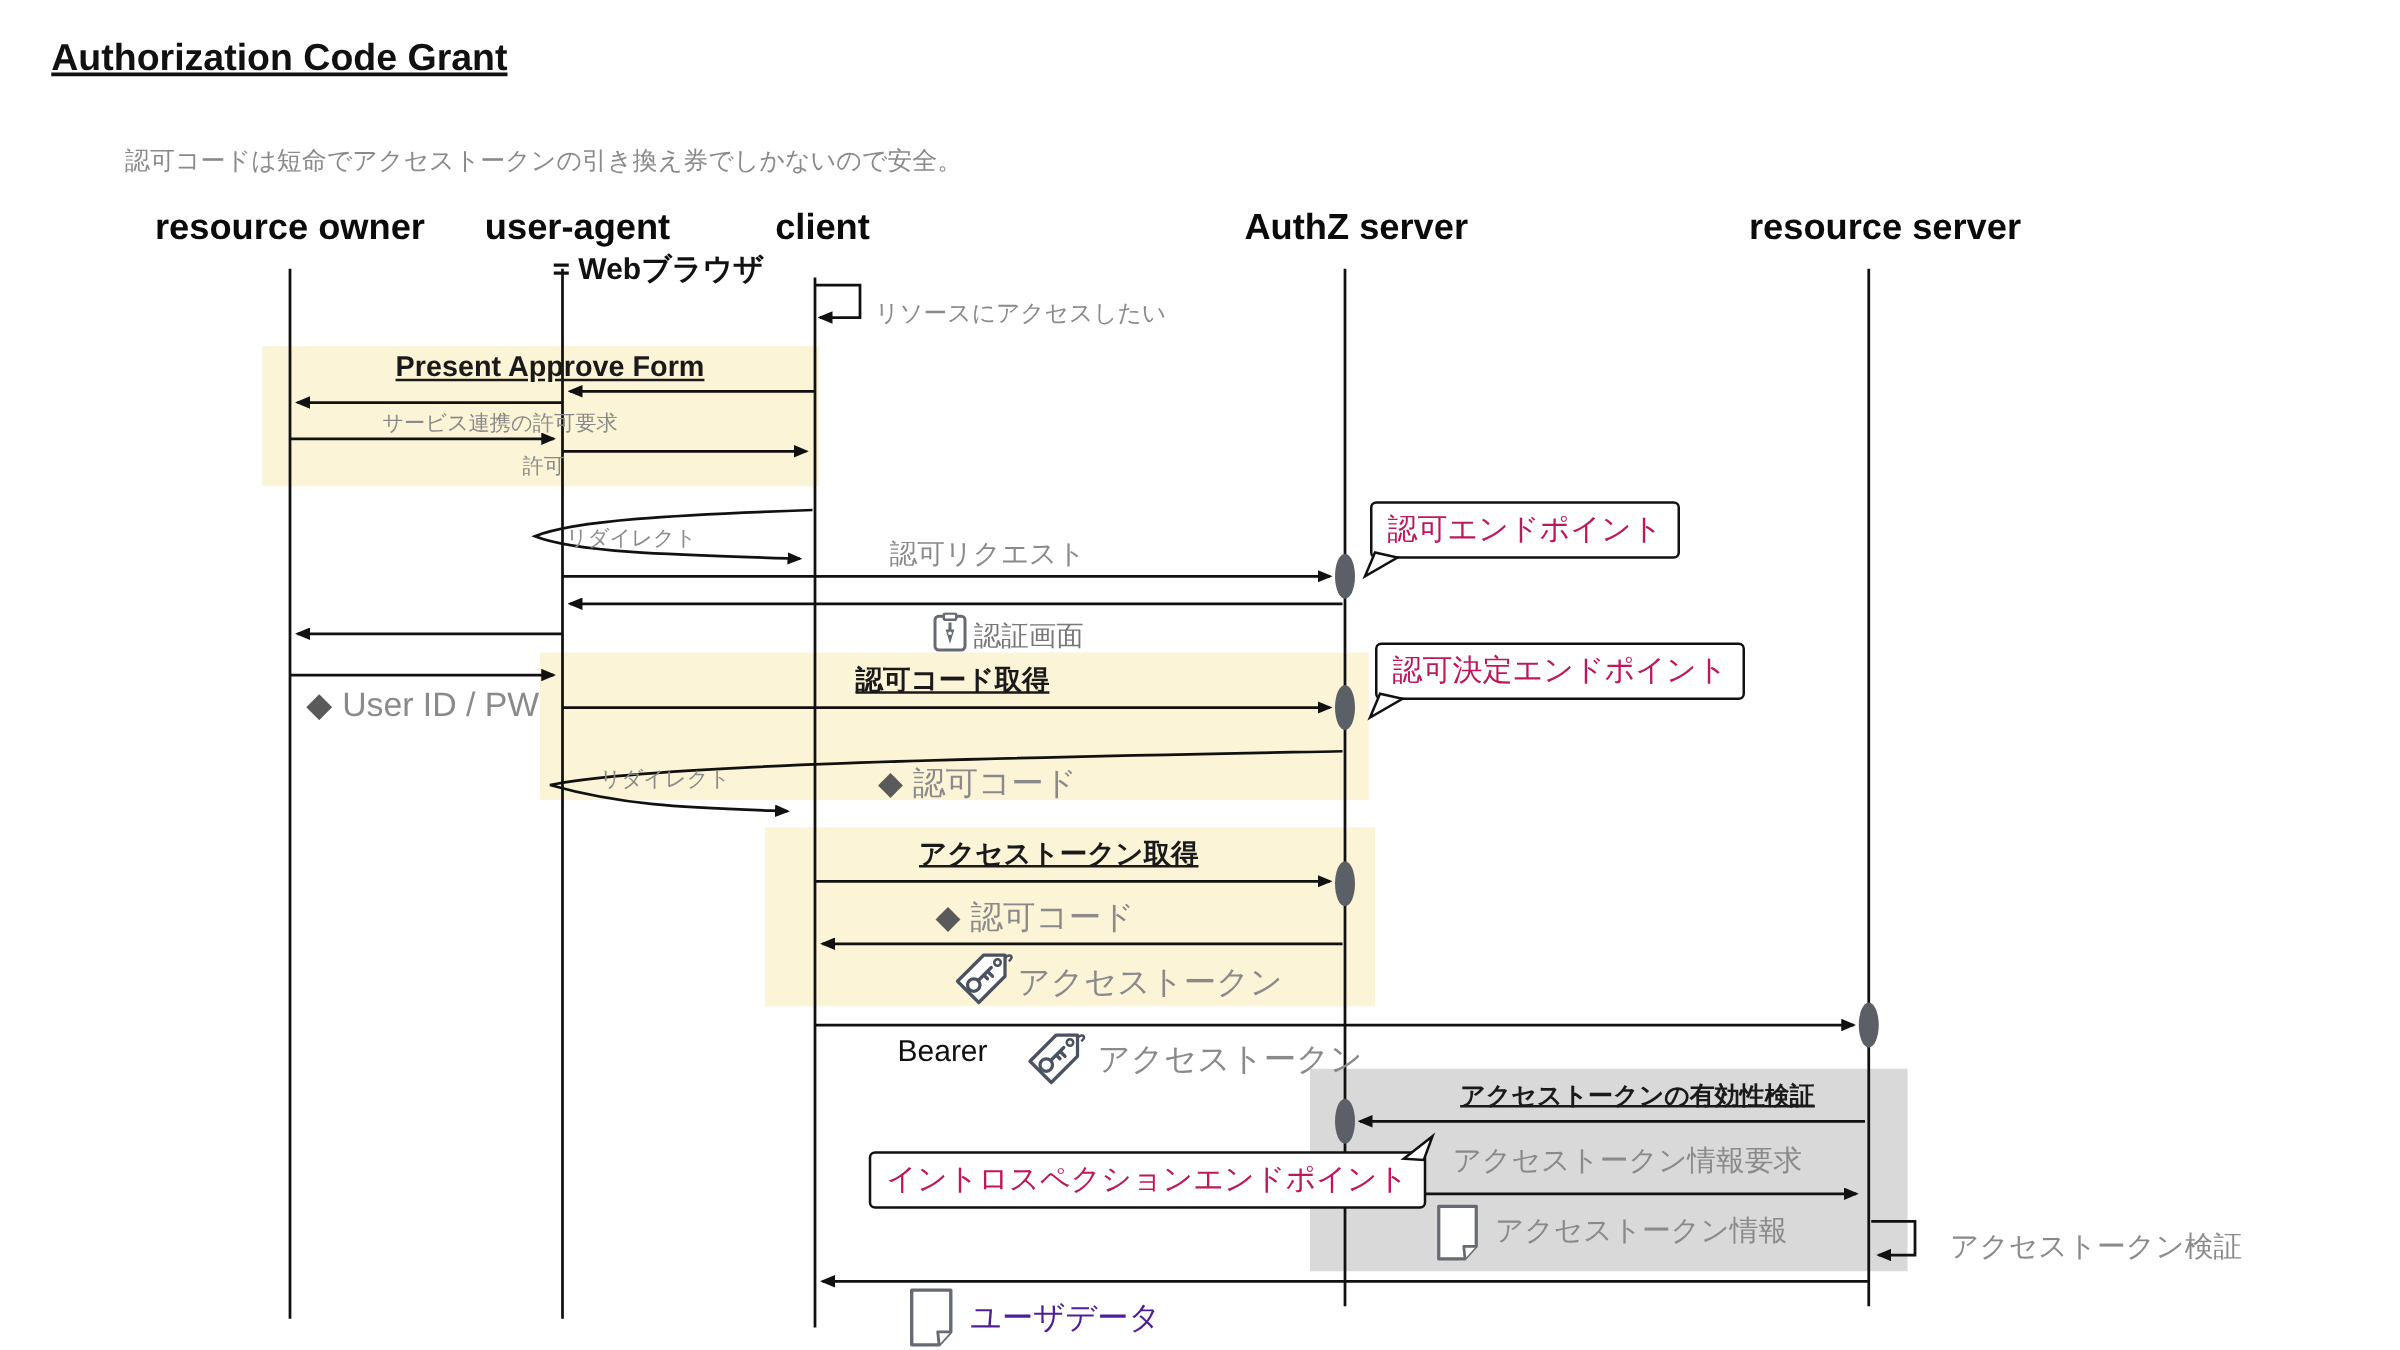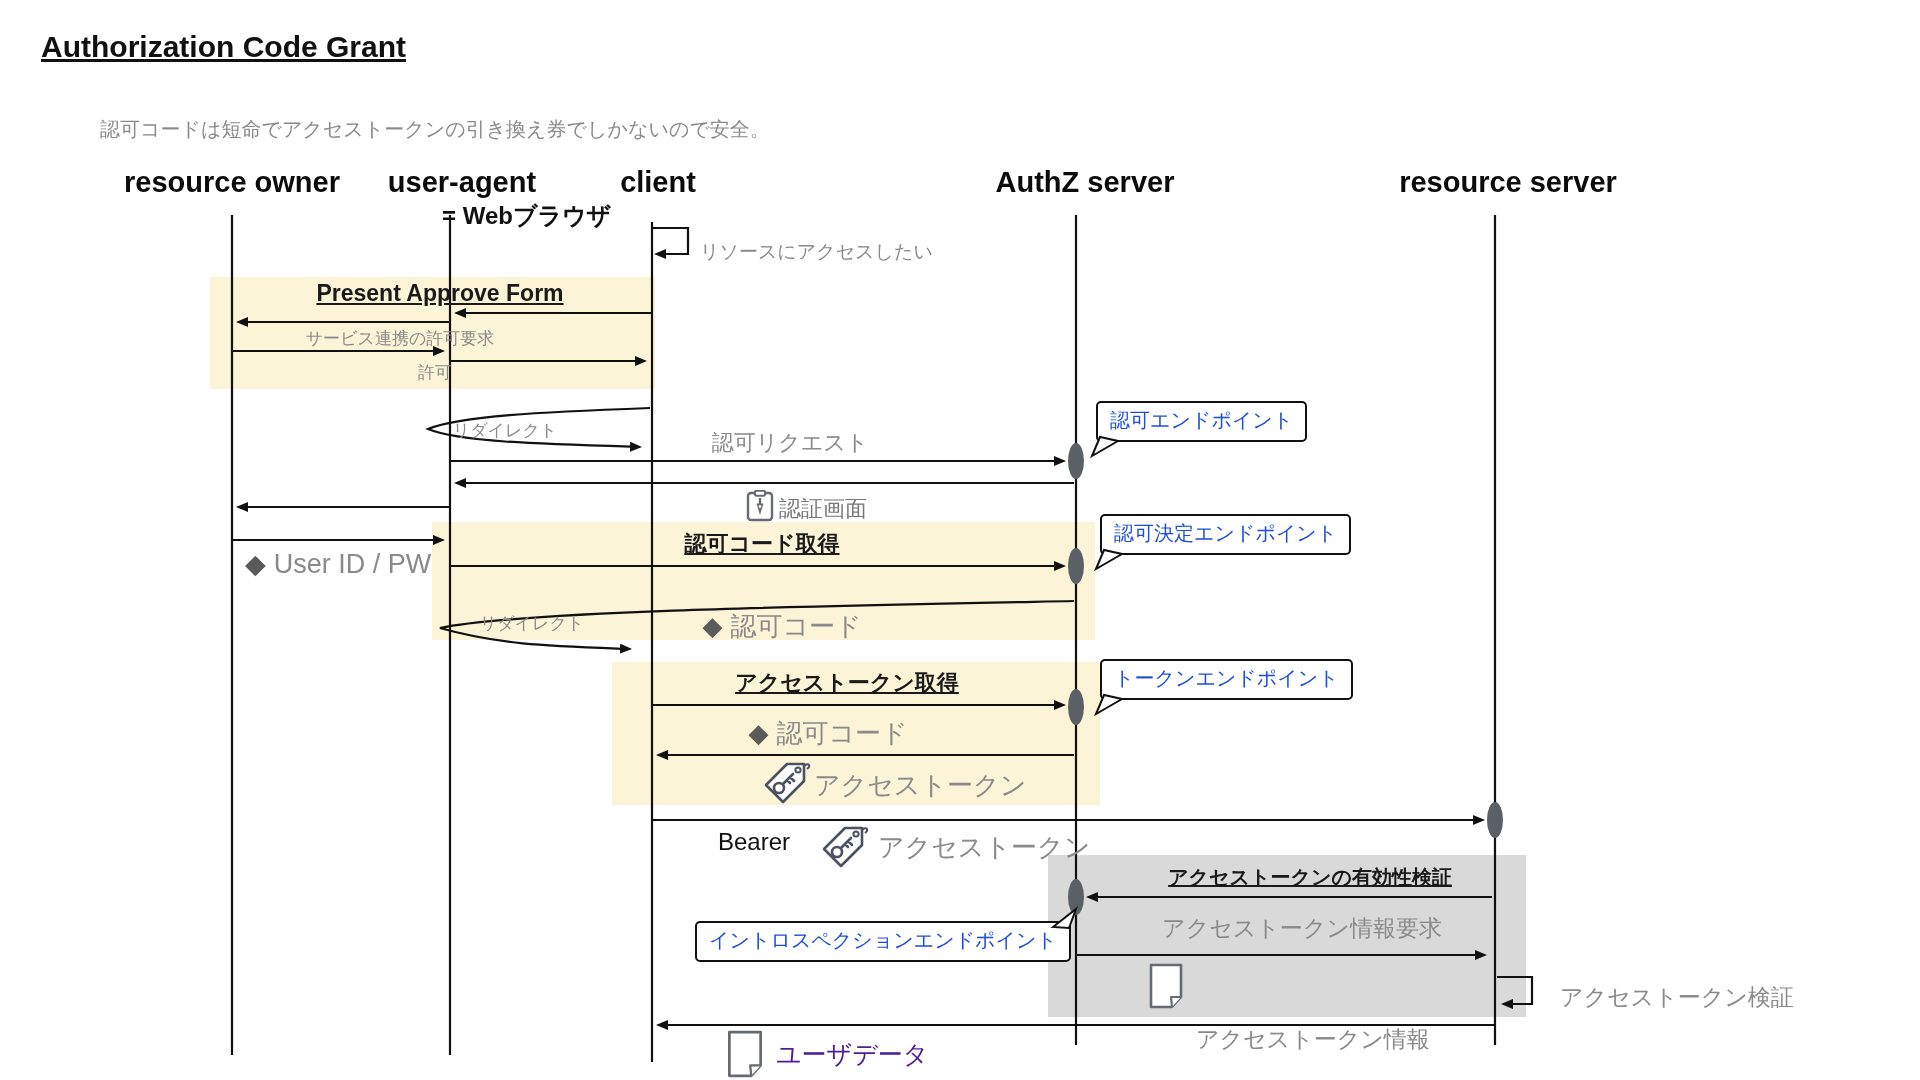--- a/index.html
+++ b/index.html
@@ -20,21 +20,21 @@
   .region.gray{background:var(--highlight_gray)}
   svg.wires{position:absolute;left:0;top:0;z-index:1}
   .lbl{position:absolute;z-index:2;white-space:nowrap;line-height:1.15}
   .gray-lbl{color:var(--label_gray)}
   .grp-title{font-weight:bold;text-decoration:underline;color:#1a1a1a}
   .page-title{font-weight:bold;text-decoration:underline;font-size:30px}
   .subtitle{font-size:26px}
   .subnote{font-size:20px;color:var(--label_gray)}
   .actor{font-weight:bold;font-size:29px;color:#0b0b0b}
   .note{position:absolute;z-index:3;background:#fff;border:2px solid var(--line_black);
-        border-radius:5px;padding:4px 12px 6px 12px;font-size:20px;white-space:nowrap;color:#1d4ed8}
+        border-radius:5px;padding:4px 12px 6px 12px;font-size:24px;white-space:nowrap;color:#be185d}
   .note svg.tail{position:absolute;overflow:visible}
   .diamond{color:#5a5a5a;margin-right:8px}
   .icon{position:absolute;z-index:2}
 </style>
 </head>
 <body>
 
 <div class="stage">
 
   <div class="region yellow" style="left:210px;top:277px;width:445px;height:112px"></div>
@@ -110,21 +110,21 @@
   <div class="lbl gray-lbl ctr" style="left:790px;top:430px;font-size:22px">認可リクエスト</div>
   <div class="lbl" style="left:779px;top:496px;font-size:22px;color:var(--label_darkgray)"><span>認証画面</span></div>
   <div class="lbl gray-lbl" style="left:245px;top:549px;font-size:27px"><span class="diamond">◆</span><span>User ID / PW</span></div>
   <div class="lbl gray-lbl ctr" style="left:532px;top:614px;font-size:17px">リダイレクト</div>
   <div class="lbl gray-lbl ctr" style="left:782px;top:612px;font-size:26px"><span class="diamond">◆</span><span>認可コード</span></div>
   <div class="lbl gray-lbl ctr" style="left:828px;top:719px;font-size:26px"><span class="diamond">◆</span><span>認可コード</span></div>
   <div class="lbl gray-lbl" style="left:814px;top:771px;font-size:26px">アクセストークン</div>
   <div class="lbl" style="left:718px;top:828px;font-size:24px;font-weight:normal">Bearer</div>
   <div class="lbl gray-lbl" style="left:878px;top:833px;font-size:26px">アクセストークン</div>
   <div class="lbl gray-lbl ctr" style="left:1302px;top:915px;font-size:23px">アクセストークン情報要求</div>
-  <div class="lbl gray-lbl" style="left:1196px;top:1026px;font-size:23px">アクセストークン情報</div>
+  <div class="lbl gray-lbl" style="left:1196px;top:971px;font-size:23px">アクセストークン情報</div>
   <div class="lbl gray-lbl" style="left:1560px;top:984px;font-size:23px">アクセストークン検証</div>
   <div class="lbl" style="left:776px;top:1040px;font-size:25px;color:#4c1d95">ユーザデータ</div>
 
   <svg class="icon" style="left:746px;top:490px" width="28" height="32" viewBox="0 0 28 32">
     <rect x="2" y="3" width="24" height="27" rx="3" fill="#fff" stroke="var(--icon_gray)" stroke-width="2.4"></rect>
     <rect x="9" y="0.8" width="10" height="5" rx="1.5" fill="#fff" stroke="var(--icon_gray)" stroke-width="2"></rect>
     <path d="M14,8 L14,14" stroke="var(--icon_gray)" stroke-width="2.4"></path>
     <path d="M14,25 L10.5,13.5 L17.5,13.5 Z" fill="var(--icon_gray)"></path>
     <circle cx="14" cy="16.5" r="1.4" fill="#fff"></circle>
   </svg>
@@ -160,26 +160,20 @@
     <svg class="tail" width="26" height="22" style="left:-6px;bottom:-18px">
         <path d="M8,1 L0,20 L26,5 Z" fill="#fff" stroke="#111" stroke-width="2"></path>
       </svg>
   </div>
   <div class="note" style="left:1100px;top:514px">
     <span>認可決定エンドポイント</span>
     <svg class="tail" width="26" height="22" style="left:-6px;bottom:-18px">
         <path d="M8,1 L0,20 L26,5 Z" fill="#fff" stroke="#111" stroke-width="2"></path>
       </svg>
   </div>
-  <div class="note" style="left:1100px;top:659px">
-    <span>トークンエンドポイント</span>
-    <svg class="tail" width="26" height="22" style="left:-6px;bottom:-18px">
-        <path d="M8,1 L0,20 L26,5 Z" fill="#fff" stroke="#111" stroke-width="2"></path>
-      </svg>
-  </div>
   <div class="note" style="left:695px;top:921px">
     <span>イントロスペクションエンドポイント</span>
     <svg class="tail" width="28" height="20" style="right:-8px;top:-14px">
         <path d="M4,18 L27,0 L20,19 Z" fill="#fff" stroke="#111" stroke-width="2"></path>
       </svg>
   </div>
 
 </div>
 
 </body></html>

